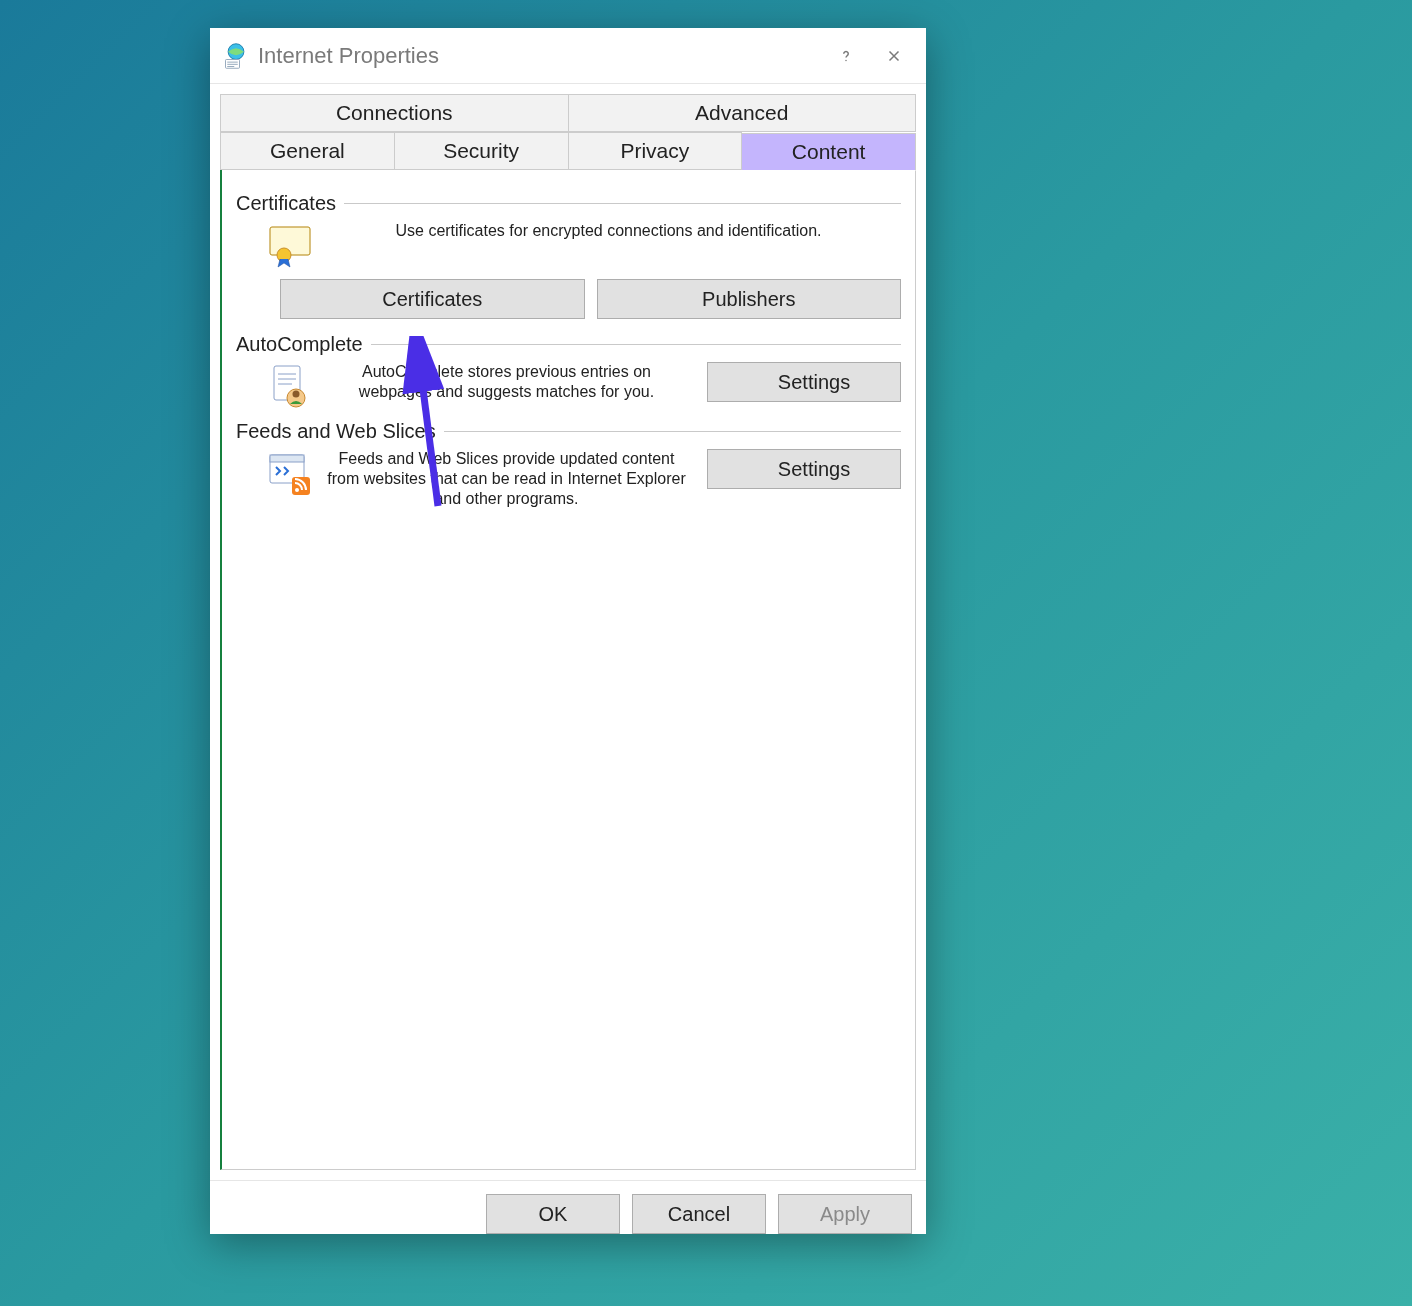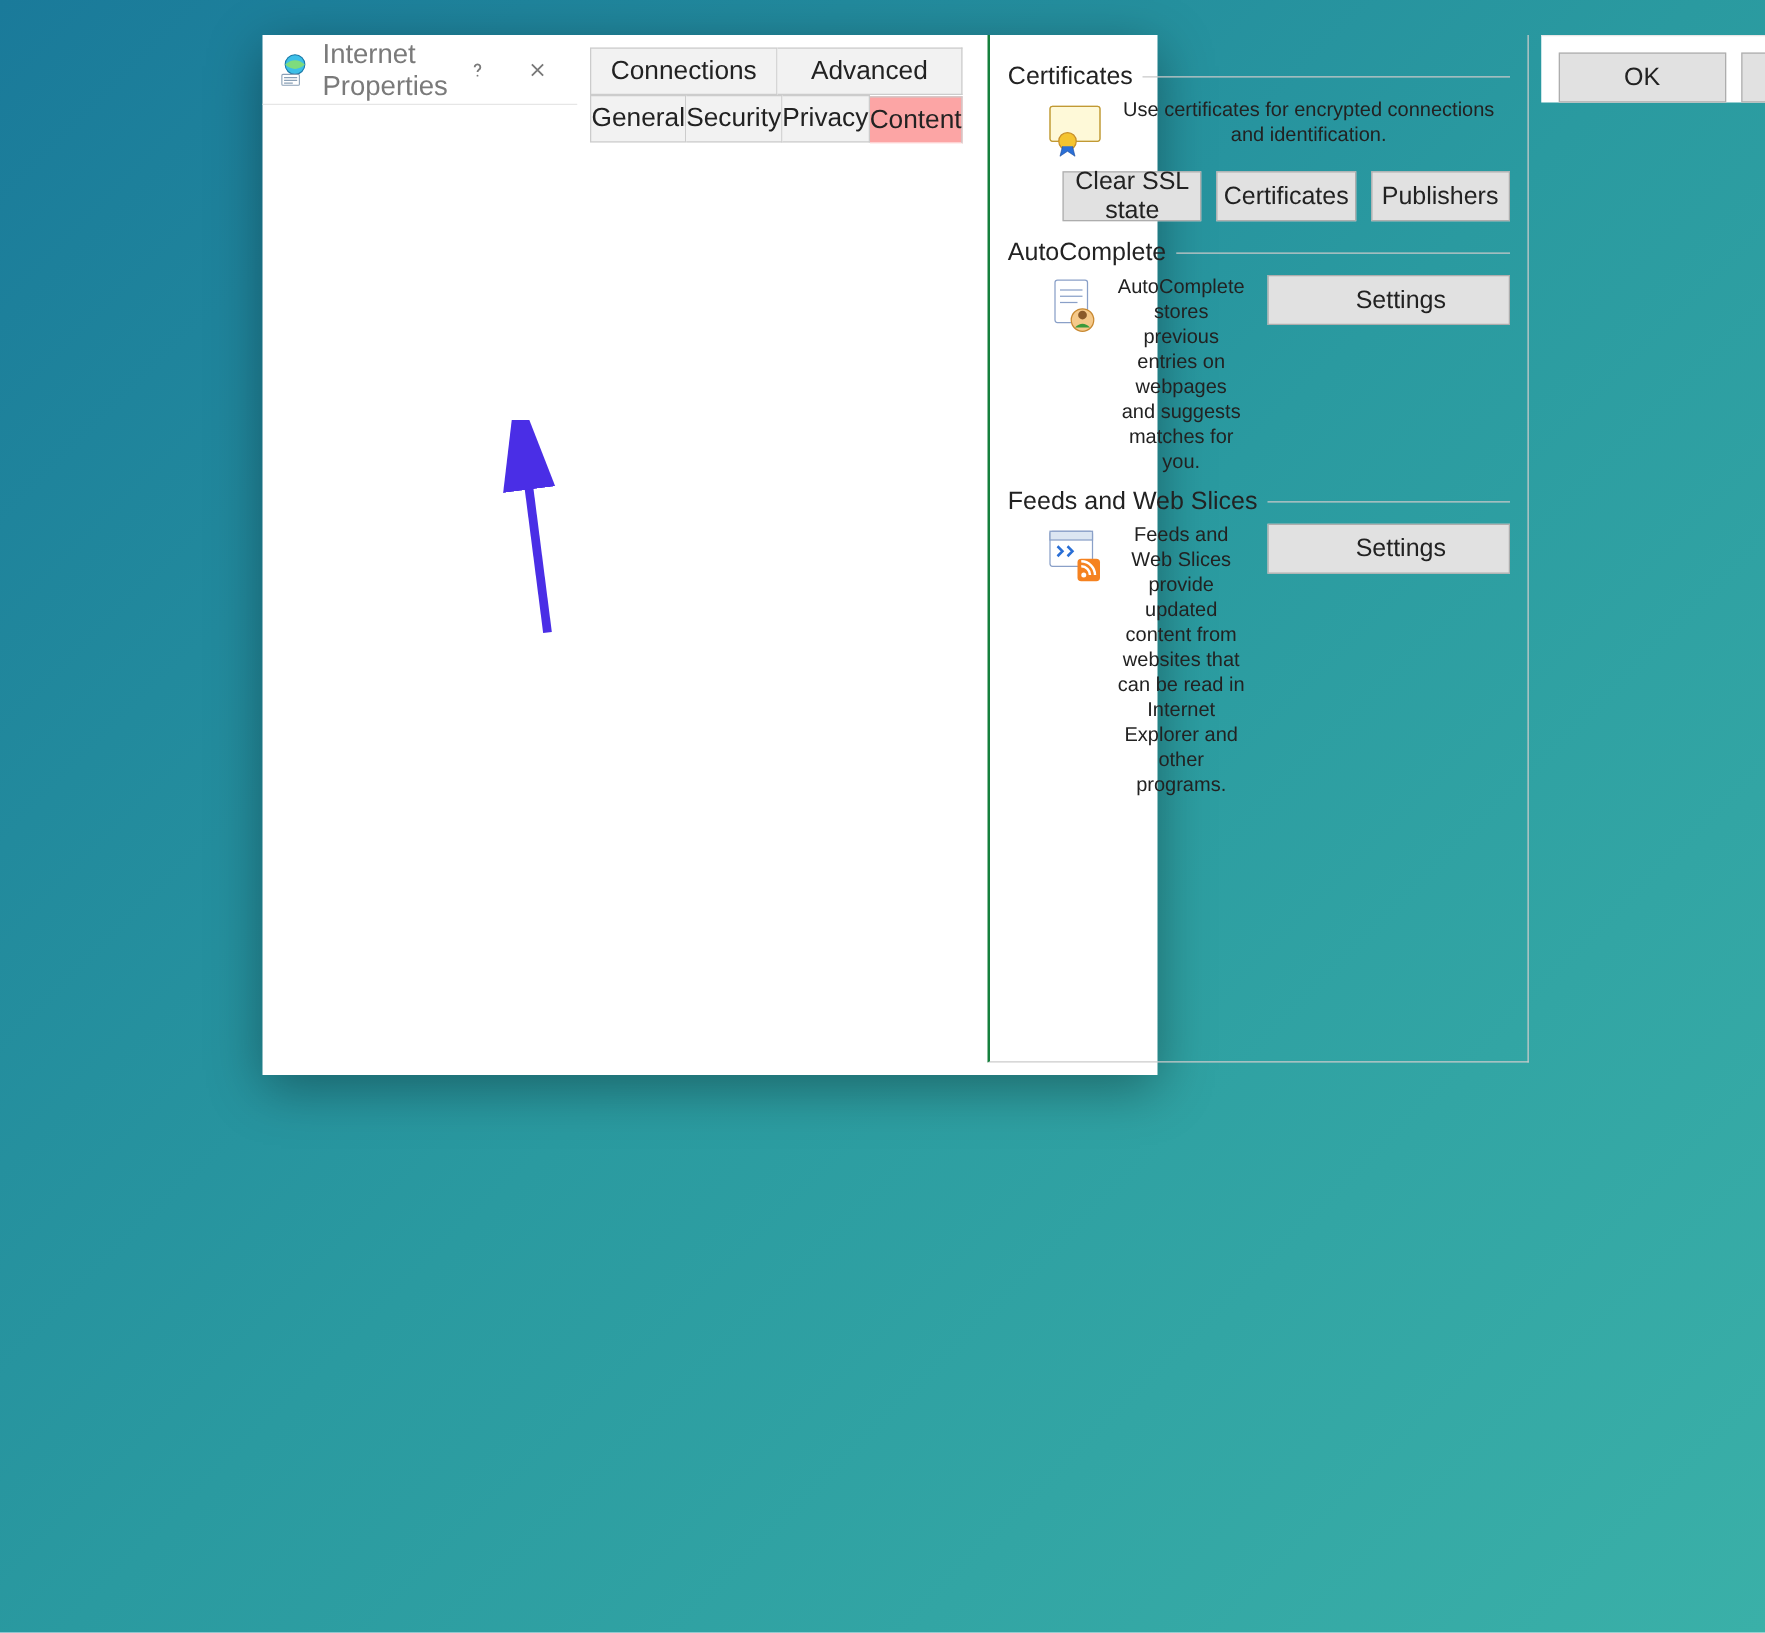--- a/index.html
+++ b/index.html
@@ -3,24 +3,24 @@
 <meta charset="utf-8">
 <style>
 * { box-sizing: border-box; margin: 0; padding: 0; font-family: 'Segoe UI', Tahoma, sans-serif; }
 html, body { width: 1412px; height: 1306px; overflow: hidden; }
 body {
   background: linear-gradient(135deg, #1a7a9a 0%, #2a9aa0 50%, #3ab0a8 100%);
 }
 .dialog {
   position: absolute;
   left: 210px; top: 28px;
-  width: 716px; height: 832px;
+  width: 716px; height: 1206px;
   background: #fff;
   box-shadow: 0 10px 40px rgba(0,0,0,.35);
-  display: flex; flex-direction: row;
+  display: flex; flex-direction: column;
 }
 .titlebar {
   height: 56px;
   display: flex; align-items: center;
   padding: 0 8px 0 12px;
   border-bottom: 1px solid #e6e6e6;
 }
 .titlebar .app-icon { width: 28px; height: 28px; margin-right: 8px; }
 .titlebar .title { color: #7a7a7a; font-size: 22px; flex: 1; }
 .titlebar .tb-btn { width: 48px; height: 40px; display:flex; align-items:center; justify-content:center; color:#7a7a7a; }
@@ -28,21 +28,21 @@
 .tabs-wrap { padding: 10px 10px 0 10px; background:#fff; }
 .tabs-row { display:flex; }
 .tab {
   flex:1; text-align:center; padding: 6px 0;
   font-size: 21px; color:#222;
   background:#f2f2f2;
   border-top:1px solid #ccc; border-left:1px solid #ccc; border-right:1px solid #ccc; border-bottom:1px solid #ccc;
   cursor:default;
 }
 .tab + .tab { border-left:none; }
-.tab.active { background:#fca5a5; border-bottom:1px solid #fff; position:relative; top:1px; }
+.tab.active { background:#c4b5fd; border-bottom:1px solid #fff; position:relative; top:1px; }
 .body {
   flex:1; margin: 0 10px 10px 10px;
   border-left:2px solid #15803d; border-right:1px solid #ccc; border-bottom:1px solid #ccc;
   padding: 14px 14px 8px 14px;
   text-align: center;
 }
 .group-head { display:flex; align-items:center; margin: 8px 0 6px 0; }
 .group-head .gh-label { font-size:20px; color:#222; margin-right:8px; }
 .group-head .gh-line { flex:1; height:1px; background:#c9c9c9; }
 .row { display:flex; align-items:flex-start; margin: 6px 0 10px 30px; }
@@ -120,21 +120,20 @@
         <svg viewBox="0 0 48 48">
           <rect x="4" y="6" width="40" height="28" rx="2" fill="#fef9d8" stroke="#c8a23c"></rect>
           <rect x="4" y="6" width="40" height="28" rx="2" fill="none" stroke="#b8902c" stroke-width=".5"></rect>
           <circle cx="18" cy="34" r="7" fill="#f4c430" stroke="#c8902c"></circle>
           <path d="M14 38 L12 46 L18 42 L24 46 L22 38" fill="#2a6fd6" stroke="#1a4a9a" stroke-width=".5"></path>
         </svg>
       </span>
       <div class="desc">Use certificates for encrypted connections and identification.</div>
     </div>
     <div class="btn-row">
-      <div class="btn">Clear SSL state</div>
       <div class="btn">Certificates</div>
       <div class="btn">Publishers</div>
     </div>
 
     <div class="group-head">
       <span class="gh-label">AutoComplete</span>
       <span class="gh-line"></span>
     </div>
     <div class="row">
       <span class="ic">

